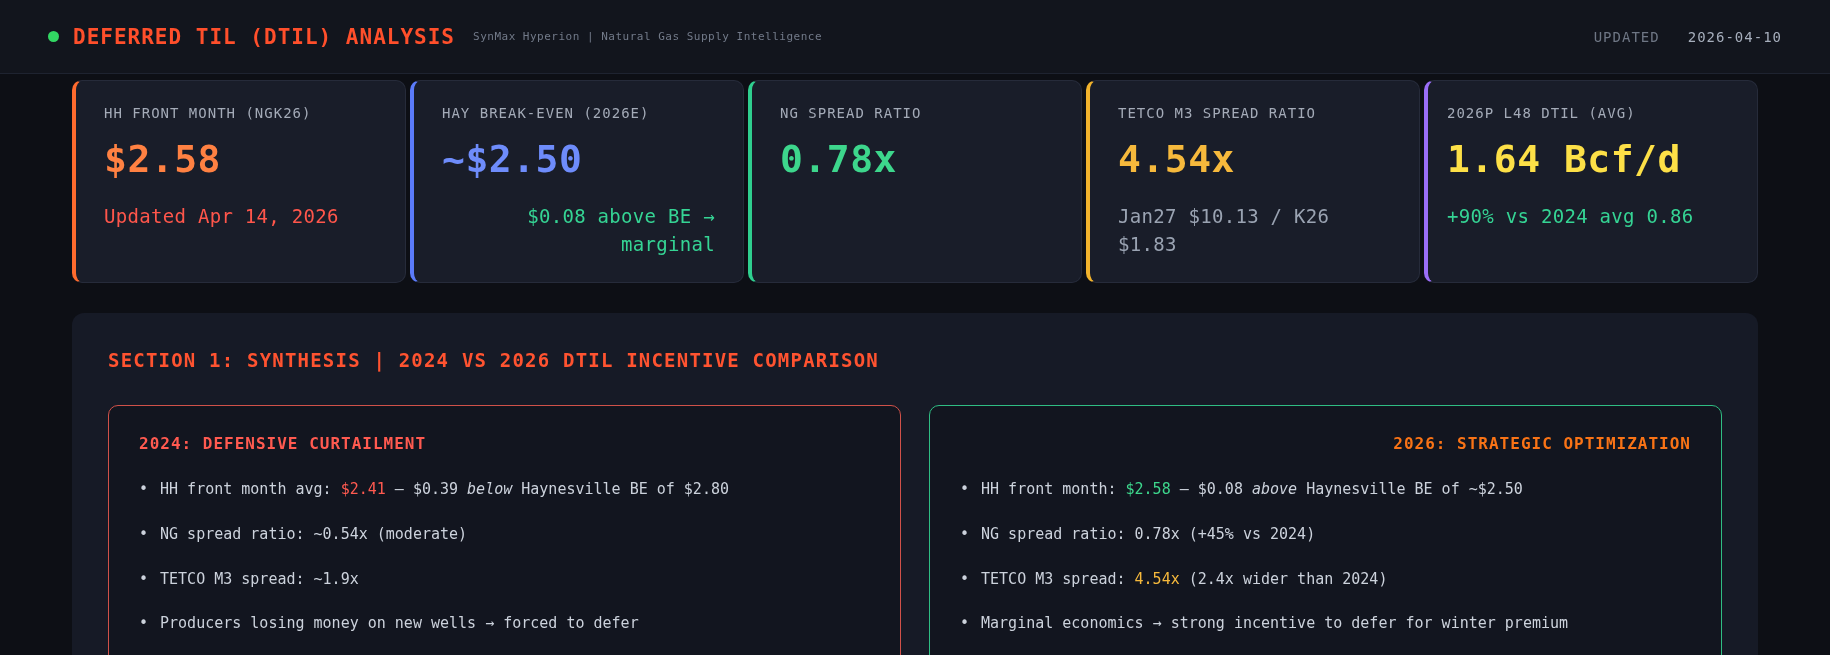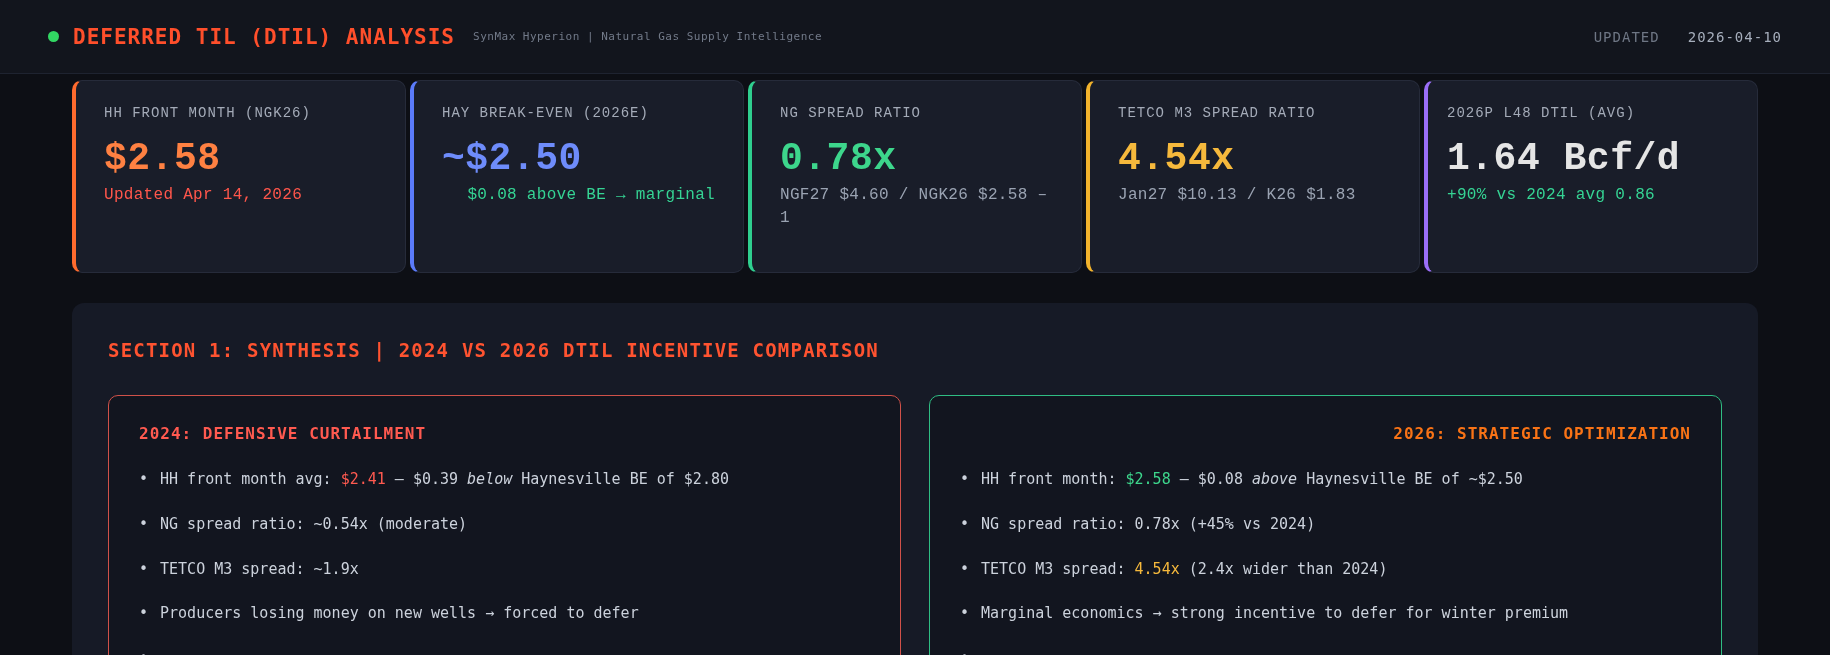--- a/index.html
+++ b/index.html
@@ -20,28 +20,28 @@
   .dot { width: 11px; height: 11px; border-radius: 50%; background: #32d763; flex: none; }
   .app-title { margin: 0; font-size: 21px; font-weight: bold; letter-spacing: 1px; color: #ff4f2b; }
   .app-subtitle { font-size: 11px; color: #727a89; letter-spacing: .5px; margin-left: 4px; }
   .updated { margin-left: auto; display: flex; gap: 28px; font-size: 14px; letter-spacing: 1px; }
   .updated-label { color: #6e7684; }
   .updated-date { color: #a6aebc; }
 
   
   .content { padding: 6px 72px 0; }
 
-  .cards { display: grid; grid-template-columns: repeat(5, 1fr); gap: 4px; font-family: Liberation Mono, monospace; }
+  .cards { display: grid; grid-template-columns: repeat(5, 1fr); gap: 4px; }
   .card {
     background: #191d29; border: 1px solid #262b3a; border-left: 4px solid #888;
     border-radius: 10px; padding: 24px 28px; min-height: 193px;
   }
   .card-label { font-size: 14px; color: #a4abb8; letter-spacing: 1px; }
   .card-value { font-size: 38px; font-weight: bold; margin-top: 16px; letter-spacing: .5px; }
-  .card-sub { font-size: 16px; margin-top: 4px; letter-spacing: .3px; line-height: 1.45; }
+  .card-sub { font-size: 19px; margin-top: 22px; letter-spacing: .3px; line-height: 1.45; }
 
   
   .panel { margin-top: 30px; background: #161a26; border-radius: 12px; padding: 36px; }
   .section-title {
     margin: 0 0 34px; font-size: 19px; font-weight: bold;
     letter-spacing: 1.2px; color: #ff5330;
   }
   .compare { display: grid; grid-template-columns: 1fr 1fr; gap: 28px; }
   .box { border: 1px solid #555; border-radius: 10px; background: #12151f; padding: 28px 30px 44px; }
   .box-heading { margin: 0 0 26px; font-size: 16px; font-weight: bold; letter-spacing: 1px; }
@@ -74,32 +74,31 @@
 
     <article class="card" style="border-left-color: rgb(91, 123, 250);">
       <div class="card-label">HAY BREAK-EVEN (2026E)</div>
       <div class="card-value" style="color: rgb(110, 140, 251);">~$2.50</div>
       <div class="card-sub" style="color: rgb(53, 212, 148); text-align: right;">$0.08 above BE → marginal</div>
     </article>
 
     <article class="card" style="border-left-color: rgb(47, 207, 143);">
       <div class="card-label">NG SPREAD RATIO</div>
       <div class="card-value" style="color: rgb(61, 214, 140);">0.78x</div>
-      <div class="card-sub" style="color: rgb(154, 163, 178);">NGF27 $4.60 / NGK26 $2.58 – 1</div>
     </article>
 
     <article class="card" style="border-left-color: rgb(242, 179, 44);">
       <div class="card-label">TETCO M3 SPREAD RATIO</div>
       <div class="card-value" style="color: rgb(246, 185, 60);">4.54x</div>
       <div class="card-sub" style="color: rgb(154, 163, 178);">Jan27 $10.13 / K26 $1.83</div>
     </article>
 
     <article class="card" style="border-left-color: rgb(155, 110, 247); padding-left: 19px;">
       <div class="card-label">2026P L48 DTIL (AVG)</div>
-      <div class="card-value" style="color: #e5e5e5;">1.64 Bcf/d</div>
+      <div class="card-value" style="color: #fde047;">1.64 Bcf/d</div>
       <div class="card-sub" style="color: rgb(53, 212, 148);">+90% vs 2024 avg 0.86</div>
     </article>
 
   </section>
 
   <section class="panel">
     <h2 class="section-title">SECTION 1: SYNTHESIS | 2024 VS 2026 DTIL INCENTIVE COMPARISON</h2>
 
     <div class="compare">
 

